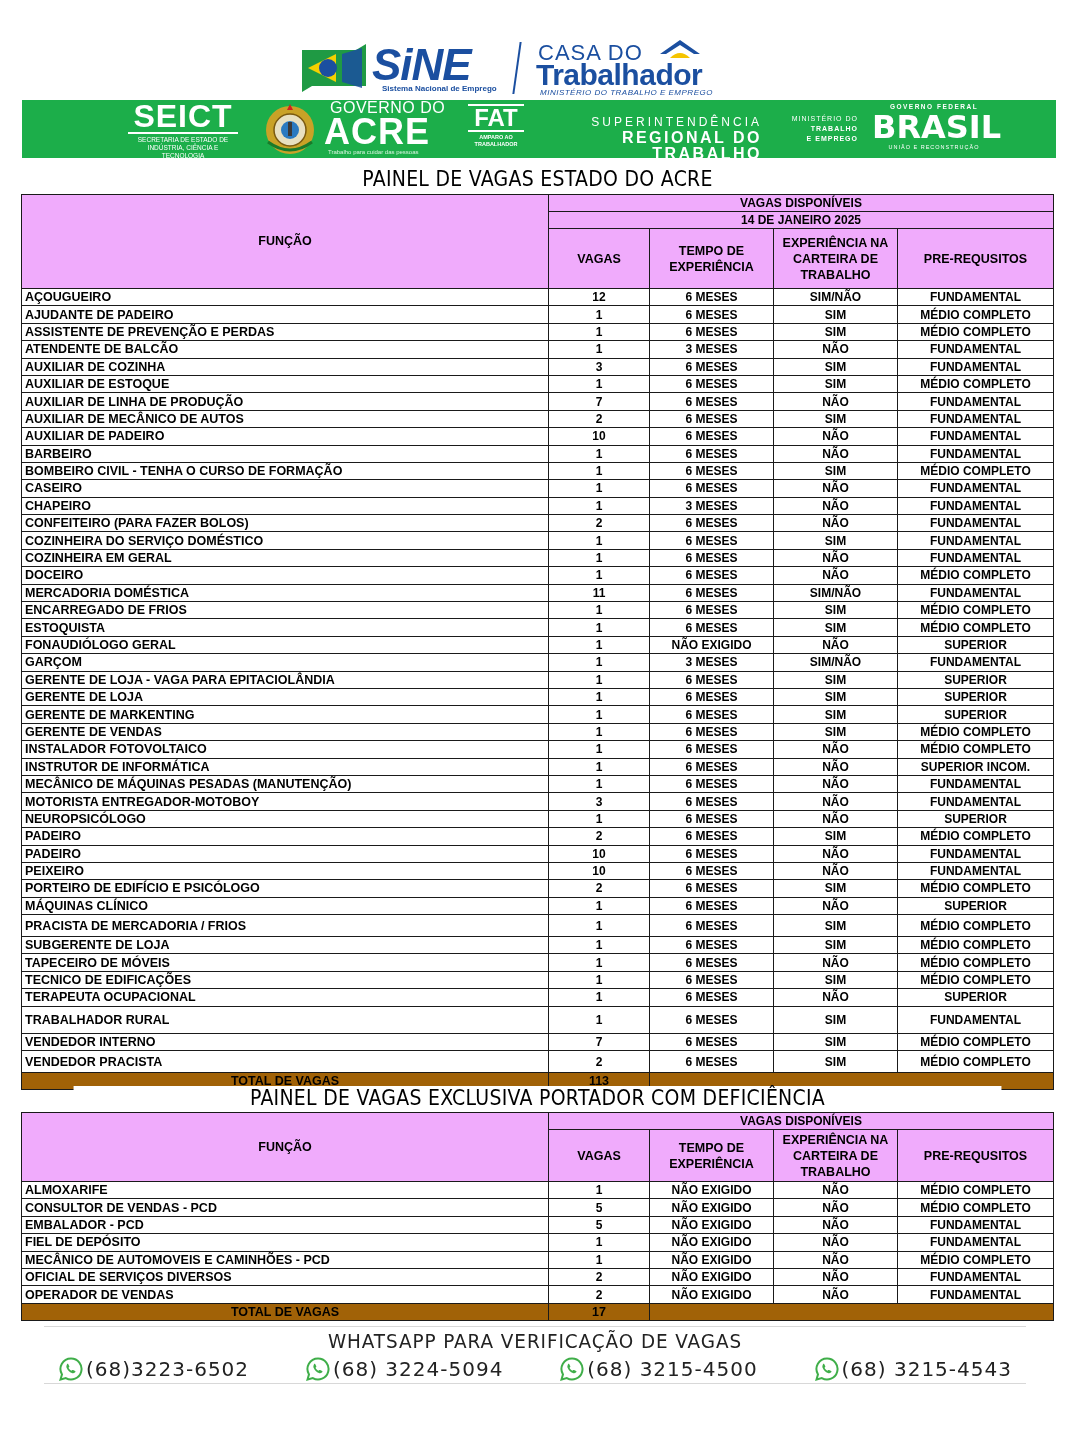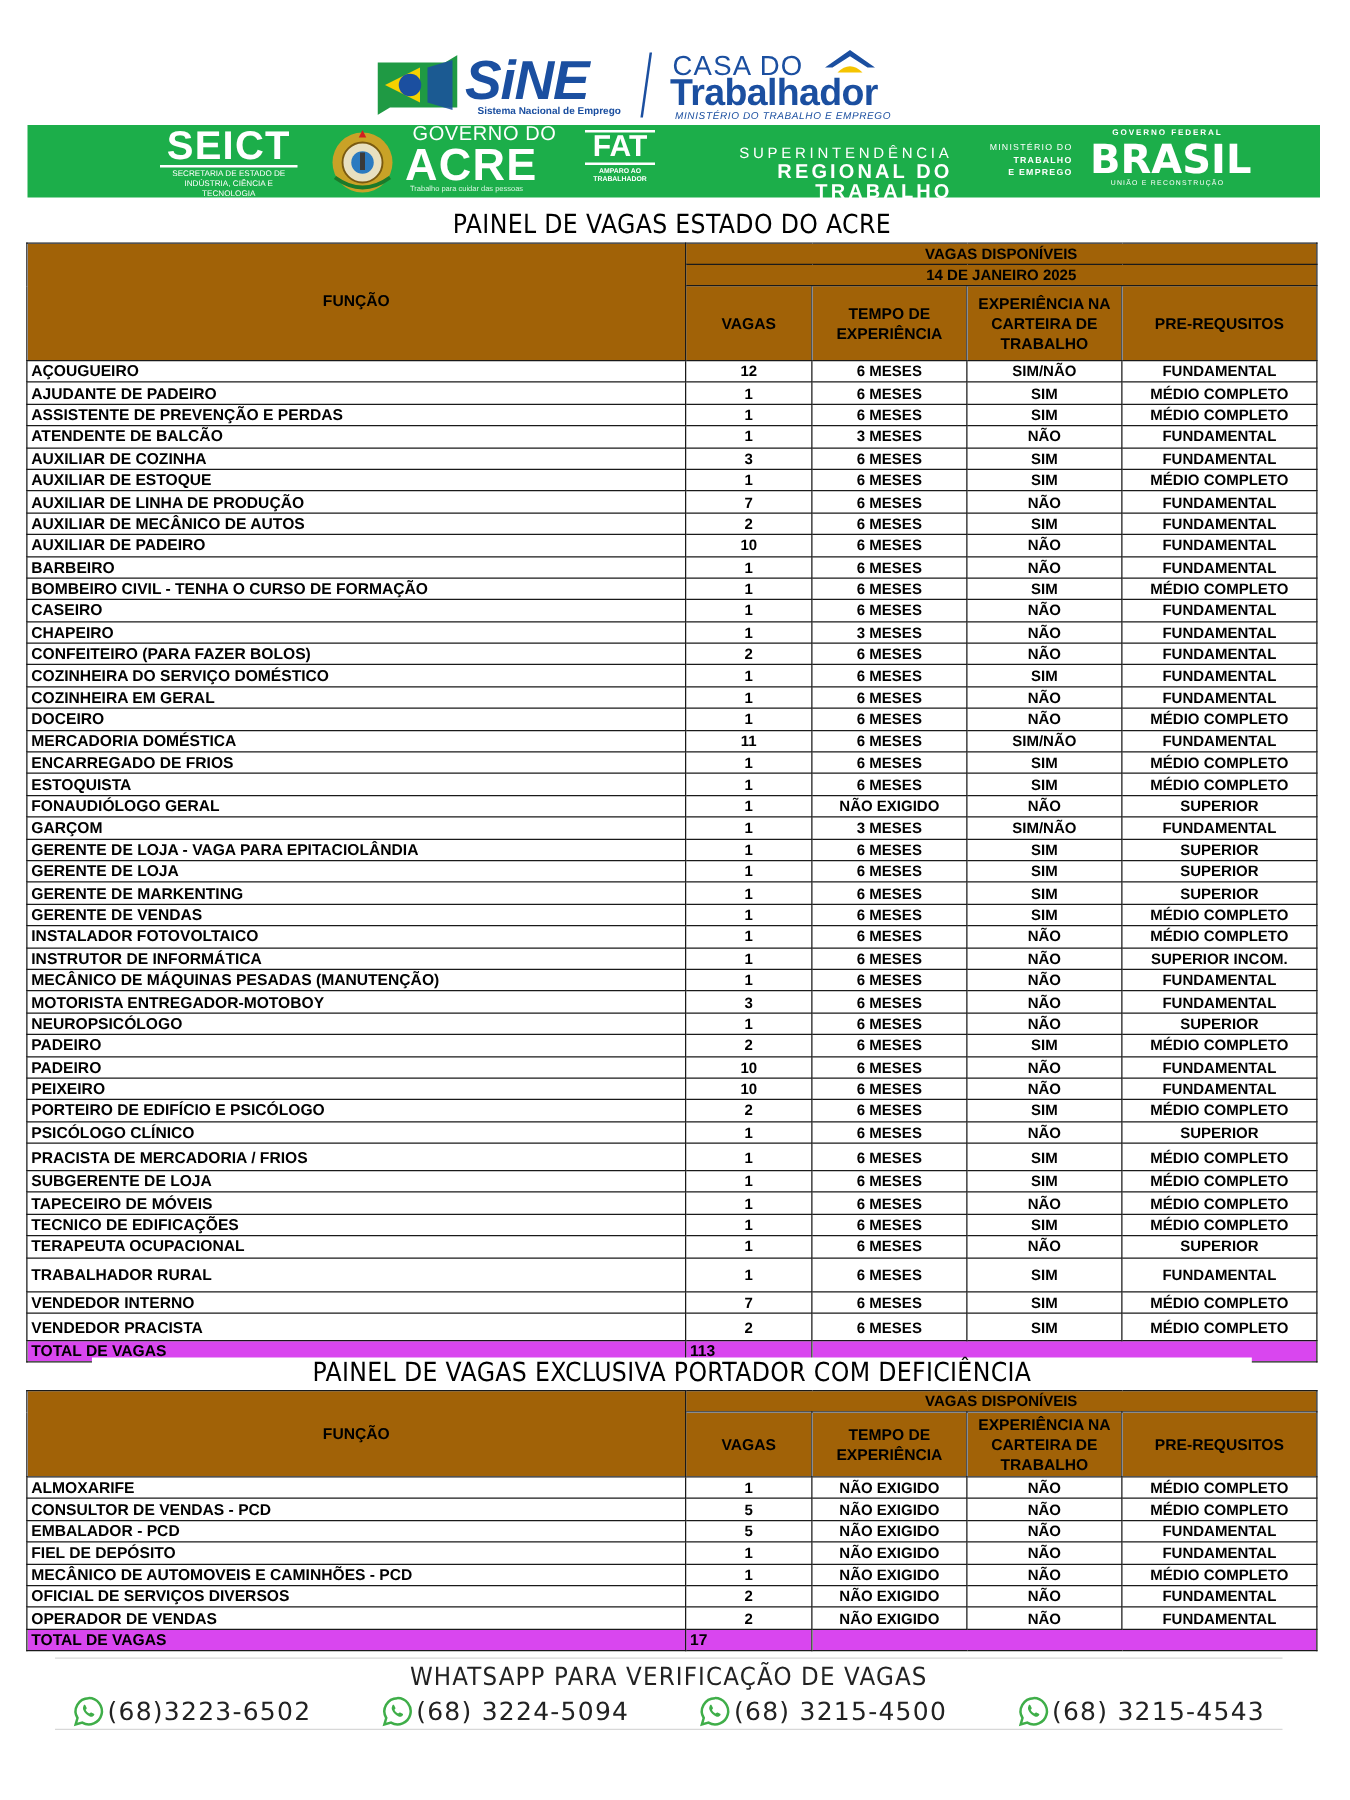--- a/index.html
+++ b/index.html
@@ -48,30 +48,30 @@
   
   table { position: absolute; left: 21px; border-collapse: collapse; table-layout: fixed; width: 1032px; font-family: "Liberation Sans", sans-serif; }
   table.t1 { top: 194px; }
   table.t2 { top: 1112px; }
   col.c-func { width: 527px; }
   col.c-vag { width: 101px; }
   col.c-tempo { width: 124px; }
   col.c-exp { width: 124px; }
   col.c-pre { width: 156px; }
   td, th { border: 1.5px solid #1a1a1a; font-size: 12.5px; font-weight: bold; padding: 0 3px; white-space: nowrap; overflow: hidden; }
-  th { background: #a16207; line-height: 16px; }
+  th { background: #f0abfc; line-height: 16px; }
   th.h-small { height: 17px; font-size: 12px; }
   th.h-big { height: 60px; font-size: 12.5px; white-space: normal; line-height: 16px; }
   th.h-func { font-size: 12.5px; vertical-align: top; padding-top: 38px; }
   tbody td { height: 17.4px; line-height: 14px; }
   td.func { text-align: left; padding-left: 3px; }
   td.ctr { text-align: center; font-size: 12px; }
   tr.tall td { height: 22px; }
   tr.xtall td { height: 27px; }
-  tr.total td { background: #d946ef; text-align: left; height: 17px; font-size: 12.5px; }
+  tr.total td { background: #a16207; text-align: center; height: 17px; font-size: 12.5px; }
   table.t2 th.h-func { padding-top: 26px; }
   table.t2 th.h-big { height: 52px; }
 
   
   .footer { position: absolute; left: 44px; top: 1326px; width: 982px; }
   .footer-line { height: 1px; background: #d8d8d8; }
   .footer-title { text-align: center; font-family: "DejaVu Sans", sans-serif; font-size: 20px; letter-spacing: 1px; line-height: 28px; color: #222; transform: scaleX(0.92); }
   .phones { display: flex; justify-content: space-between; padding: 0 14px; height: 28px; align-items: center; }
   .phone { display: flex; align-items: center; font-family: "DejaVu Sans", sans-serif; font-size: 20px; color: #222; letter-spacing: 1px; }
   .wa-icon { width: 26px; height: 26px; margin-right: 2px; }
@@ -401,21 +401,21 @@
         <td class="ctr">FUNDAMENTAL</td>
       </tr>
       <tr>
         <td class="func">PORTEIRO DE EDIFÍCIO E PSICÓLOGO</td>
         <td class="ctr">2</td>
         <td class="ctr">6 MESES</td>
         <td class="ctr">SIM</td>
         <td class="ctr">MÉDIO COMPLETO</td>
       </tr>
       <tr>
-        <td class="func">PSICÓLOGO CLÍNICO</td>
+        <td class="func">MÁQUINAS CLÍNICO</td>
         <td class="ctr">1</td>
         <td class="ctr">6 MESES</td>
         <td class="ctr">NÃO</td>
         <td class="ctr">SUPERIOR</td>
       </tr>
       <tr class="tall">
         <td class="func">PRACISTA DE MERCADORIA / FRIOS</td>
         <td class="ctr">1</td>
         <td class="ctr">6 MESES</td>
         <td class="ctr">SIM</td>

